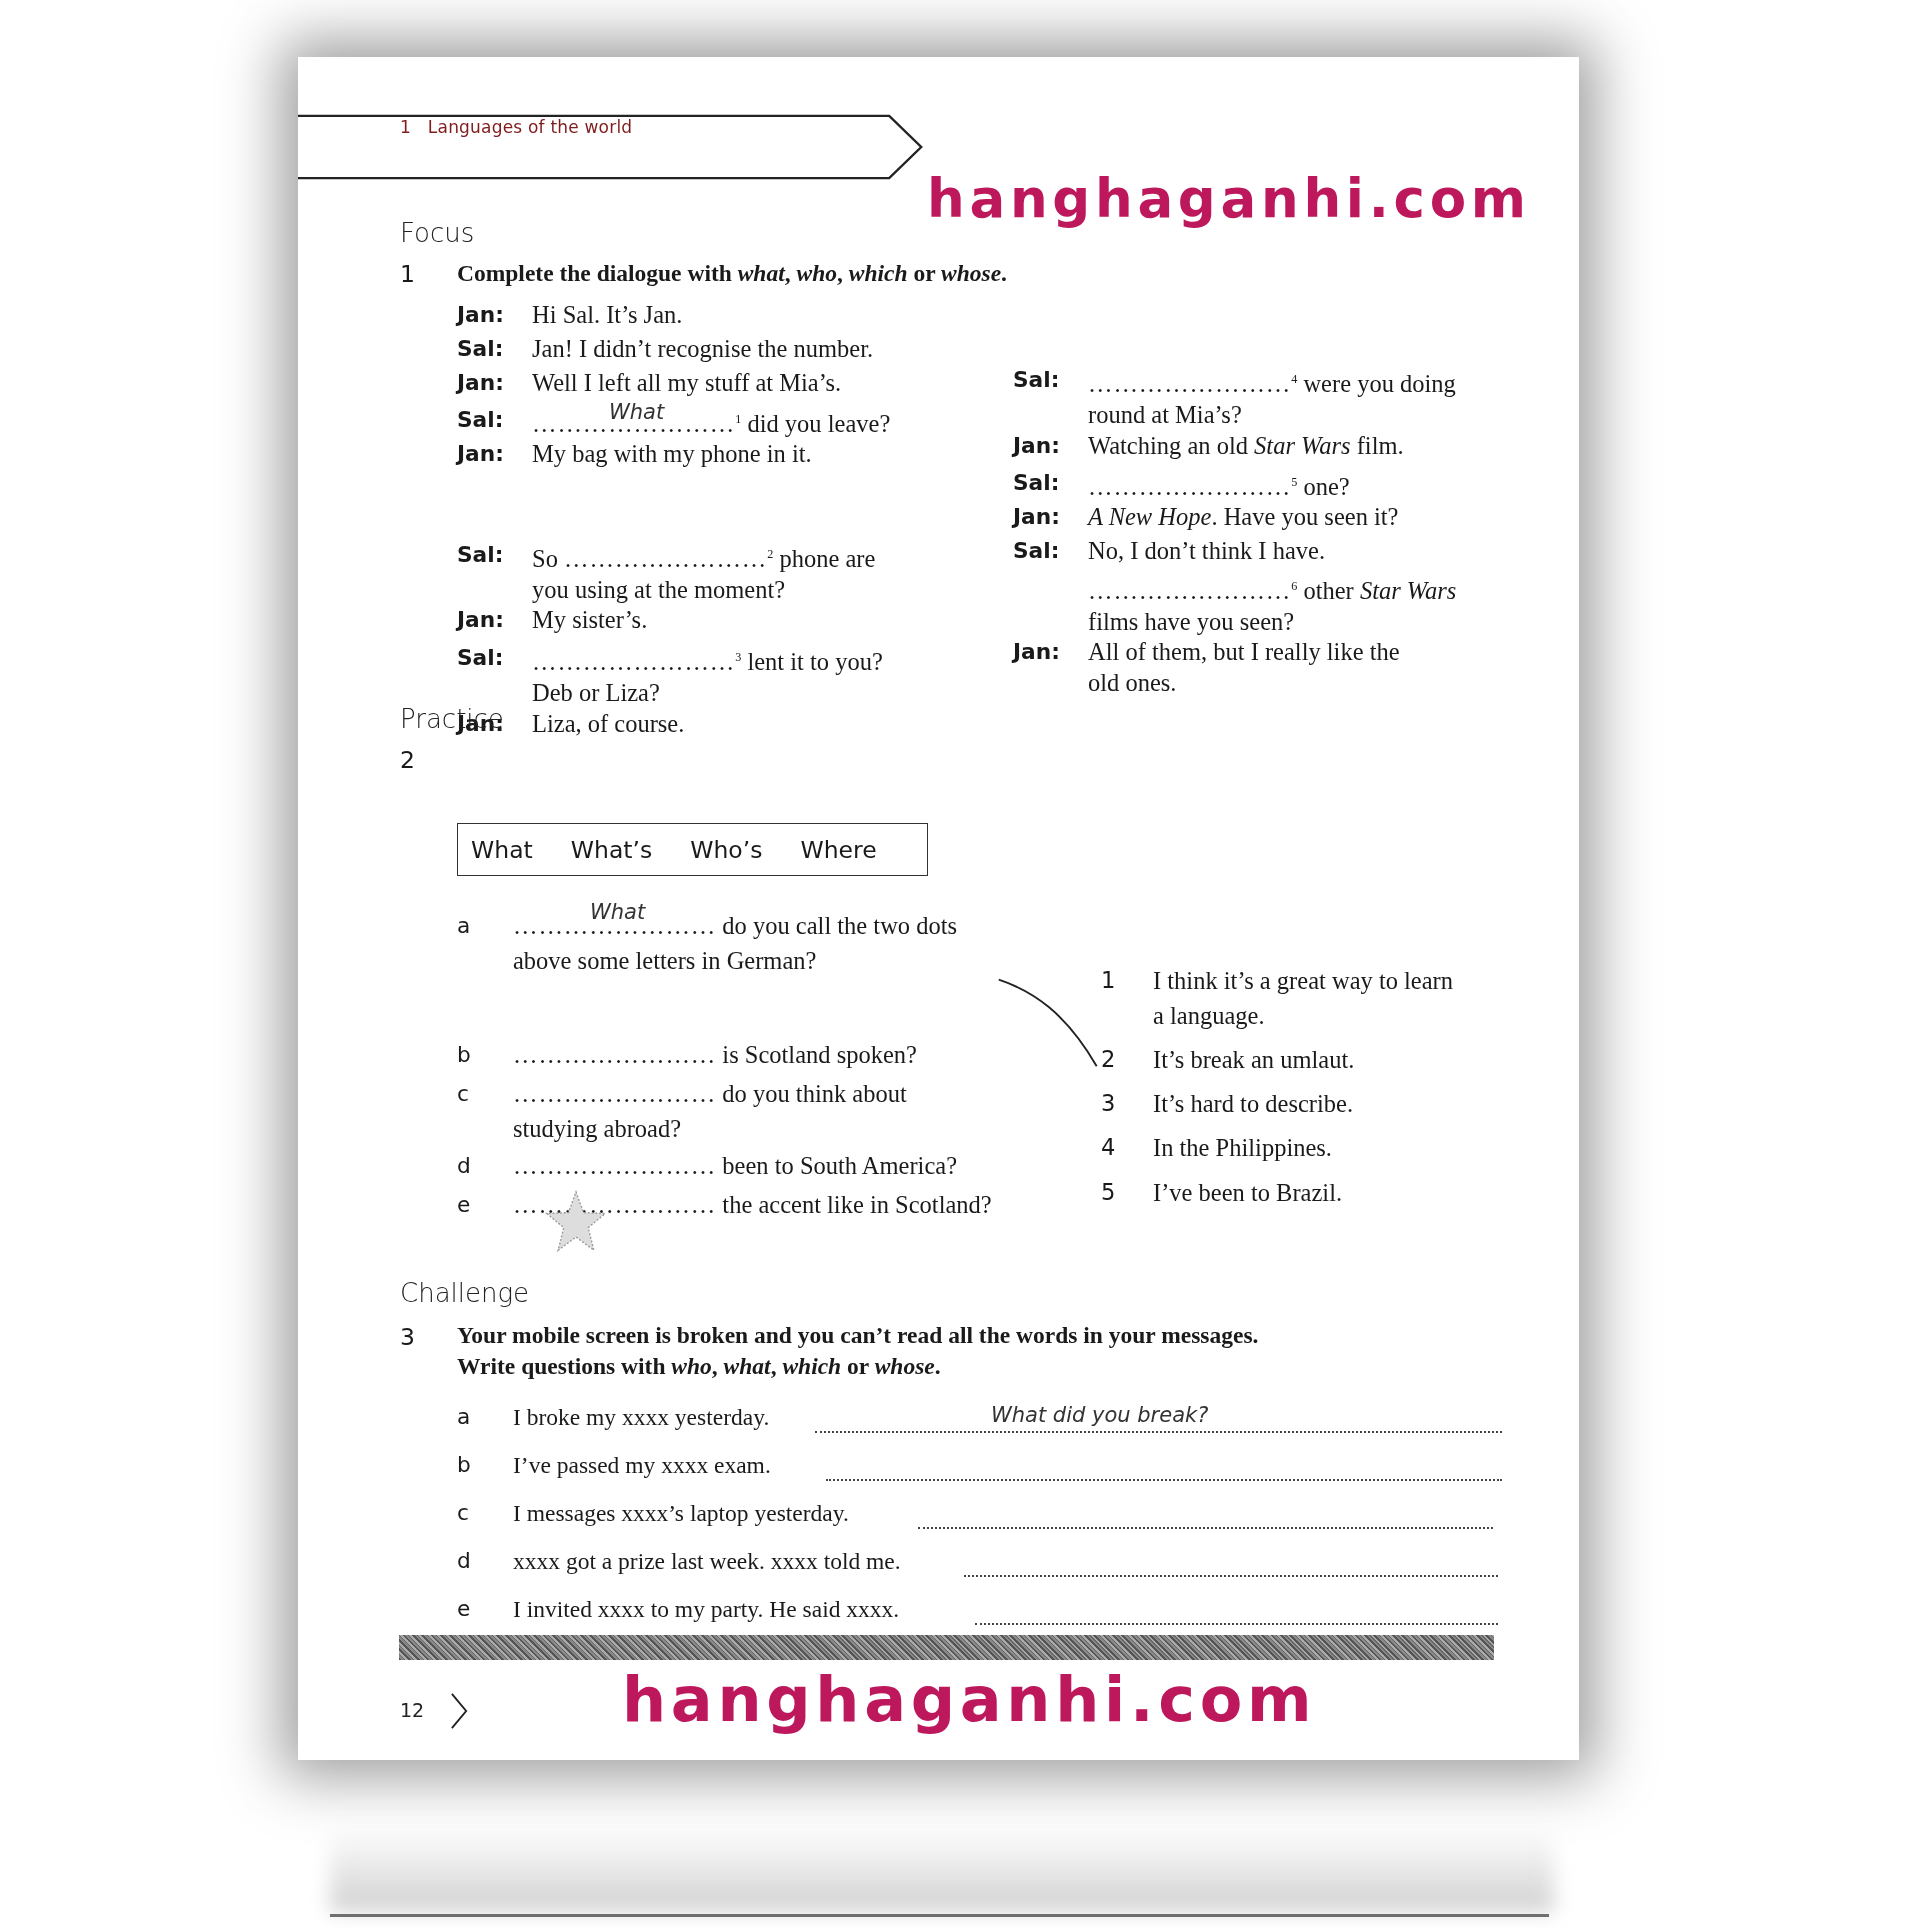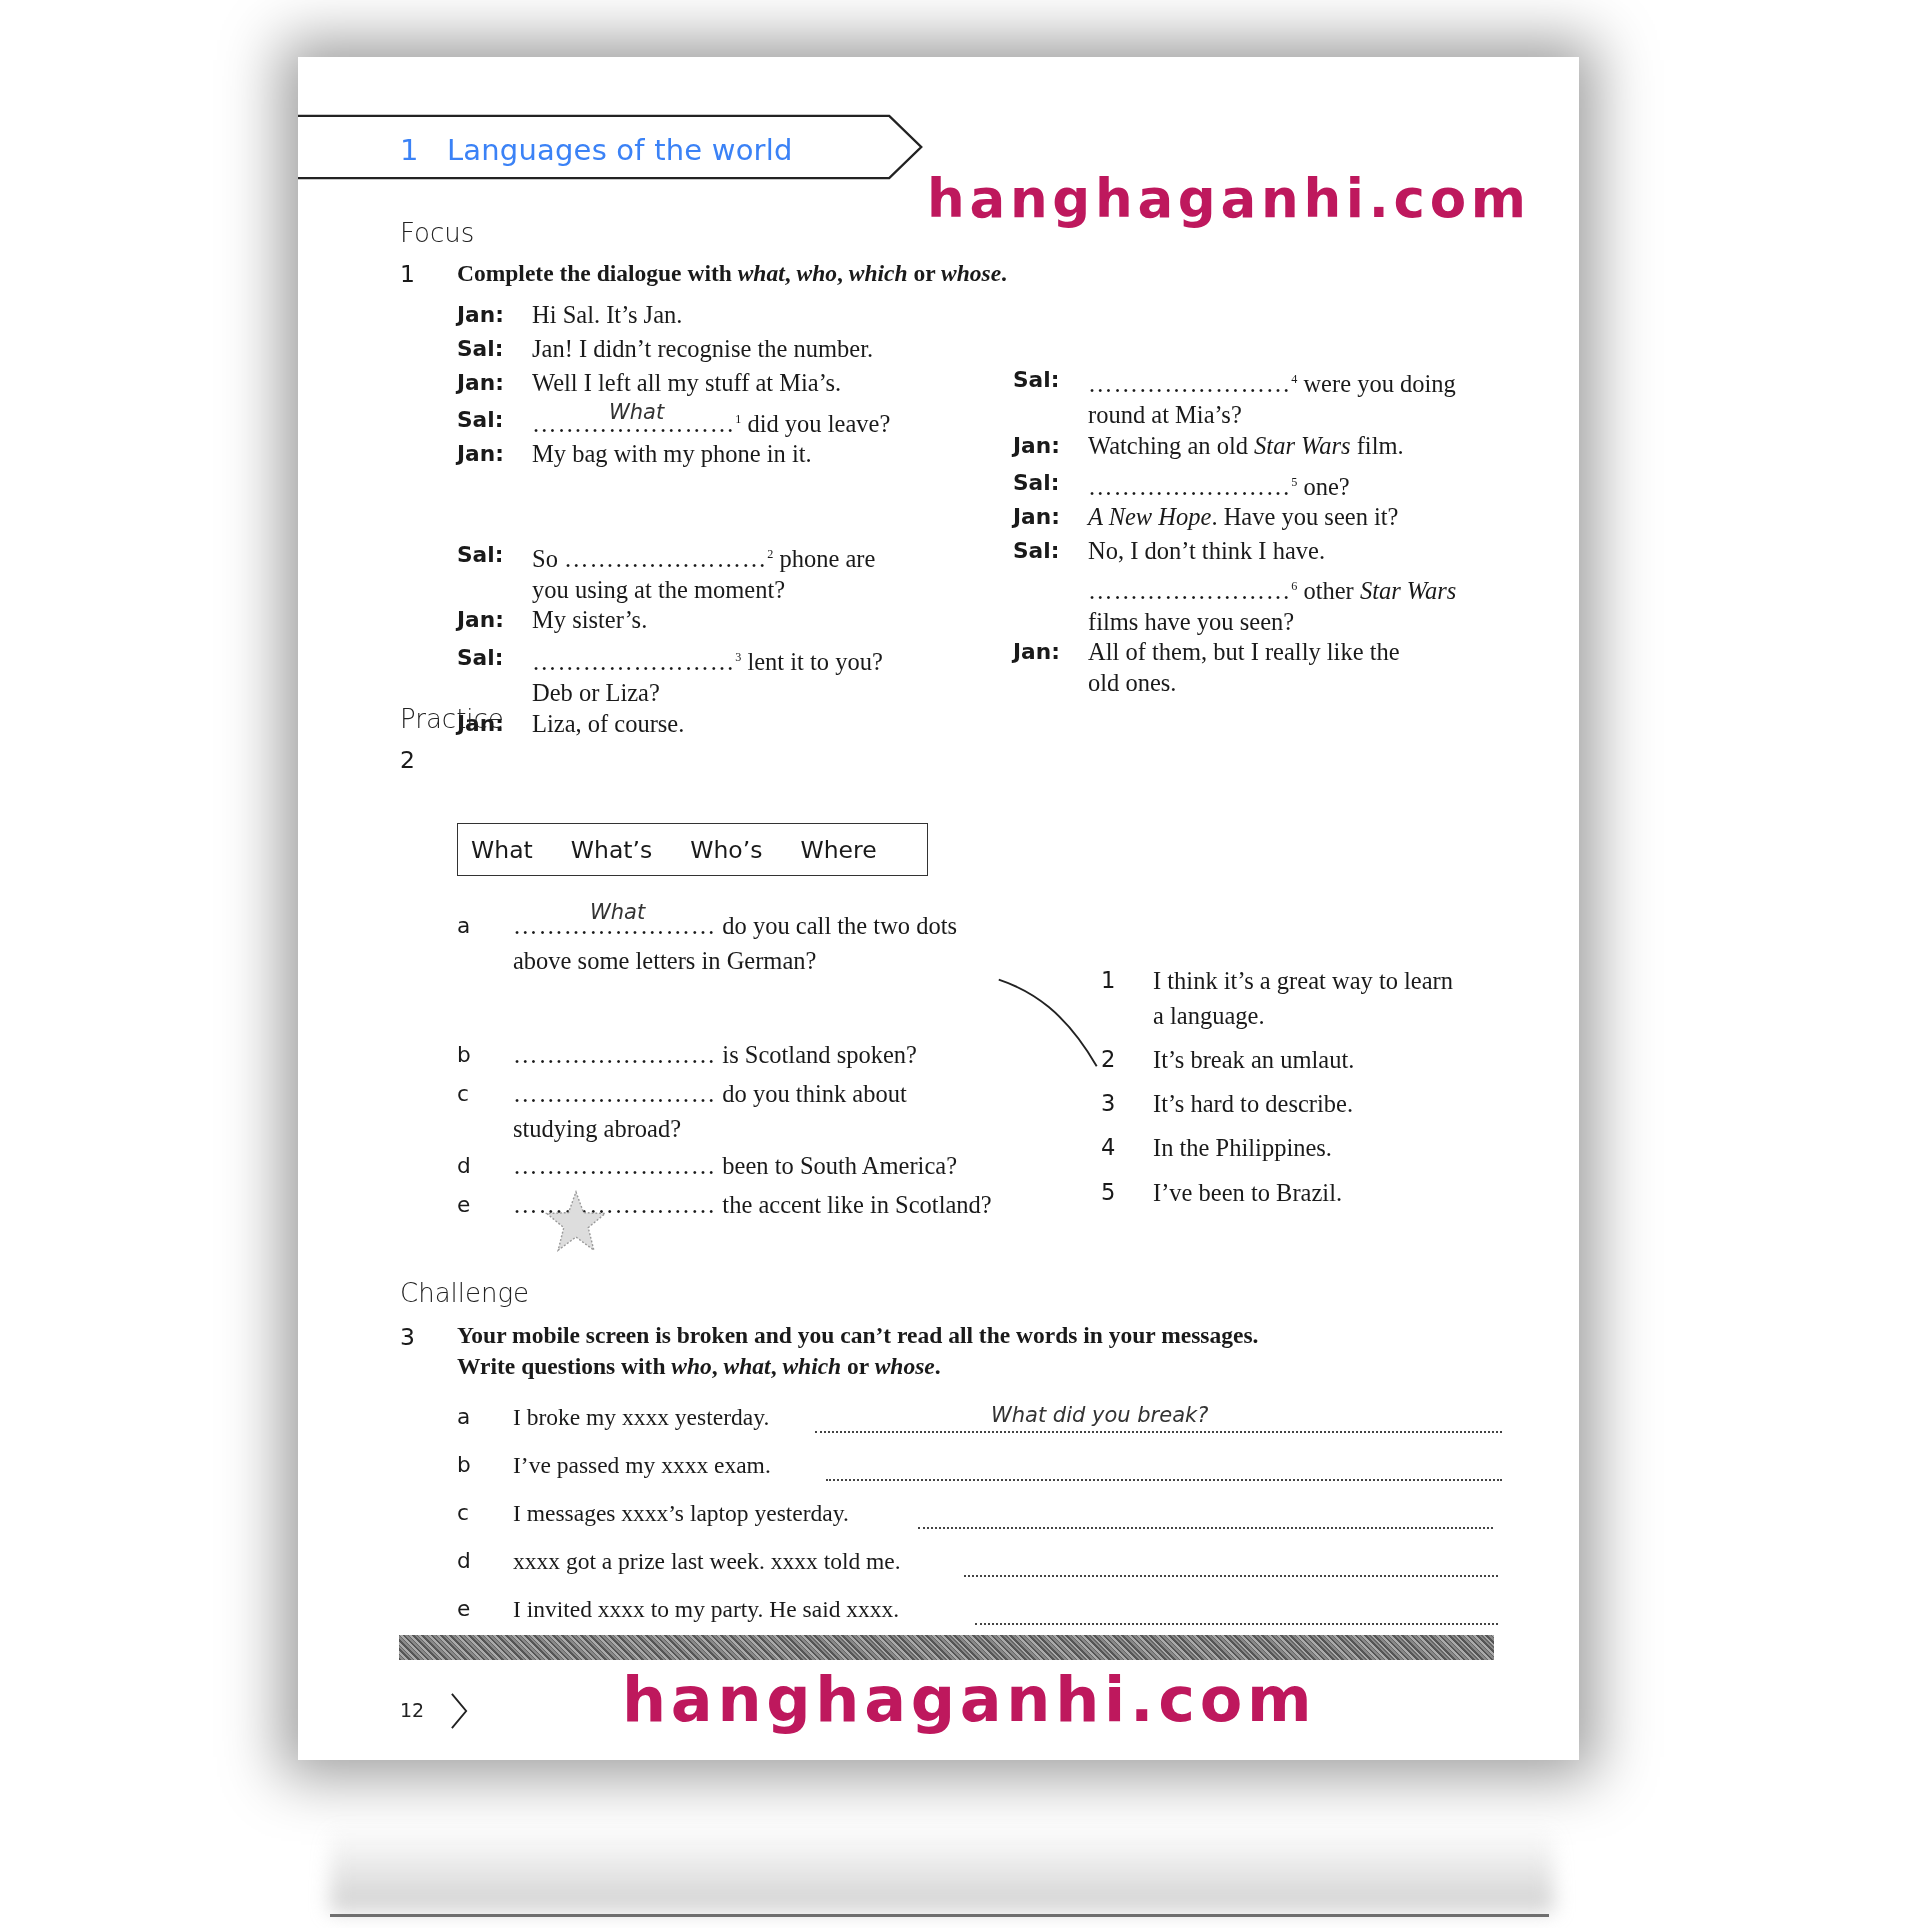--- a/index.html
+++ b/index.html
@@ -15,21 +15,21 @@
     position:absolute; left:330px; top:1827px; width:1224px; height:85px;
     background:linear-gradient(to bottom, rgba(255,255,255,0), rgba(170,170,170,0.55));
     filter:blur(9.4px);
   }
   .bottom-line { position:absolute; left:330px; top:1914px; width:1219px; height:2.8px; background:#6f6f6f; }
   .abs { position:absolute; }
 
   
   .banner { position:absolute; left:0; top:56px; width:659px; height:66px; }
   .banner svg { position:absolute; left:0; top:0; }
-  .banner-text { position:absolute; left:102px; top:20px; font-family:"DejaVu Sans", sans-serif; font-size:29px; color:#3b82f6; letter-spacing:0.2px; }
+  .banner-text { position:absolute; left:102px; top:4px; font-family:"DejaVu Sans", sans-serif; font-size:17px; color:#7f1d1d; letter-spacing:0.2px; }
 
   .watermark { font-family:"DejaVu Sans", sans-serif; color:#be185d; letter-spacing:4.7px; font-weight:700; }
 
   .section-title { font-family:"DejaVu Sans", sans-serif; font-size:26px; font-weight:300; color:#222; }
   .ex-num { font-family:"DejaVu Sans", sans-serif; font-size:23.5px; }
   .instr { font-family:"Liberation Serif", serif; font-weight:bold; font-size:23.5px; line-height:31px; }
 
   .dlg-row { position:absolute; font-size:24.5px; line-height:31px; }
   .spk { position:absolute; left:0; font-family:"DejaVu Sans", sans-serif; font-weight:bold; font-size:21.7px; }
   .txt { position:absolute; left:75px; width:414px; }

